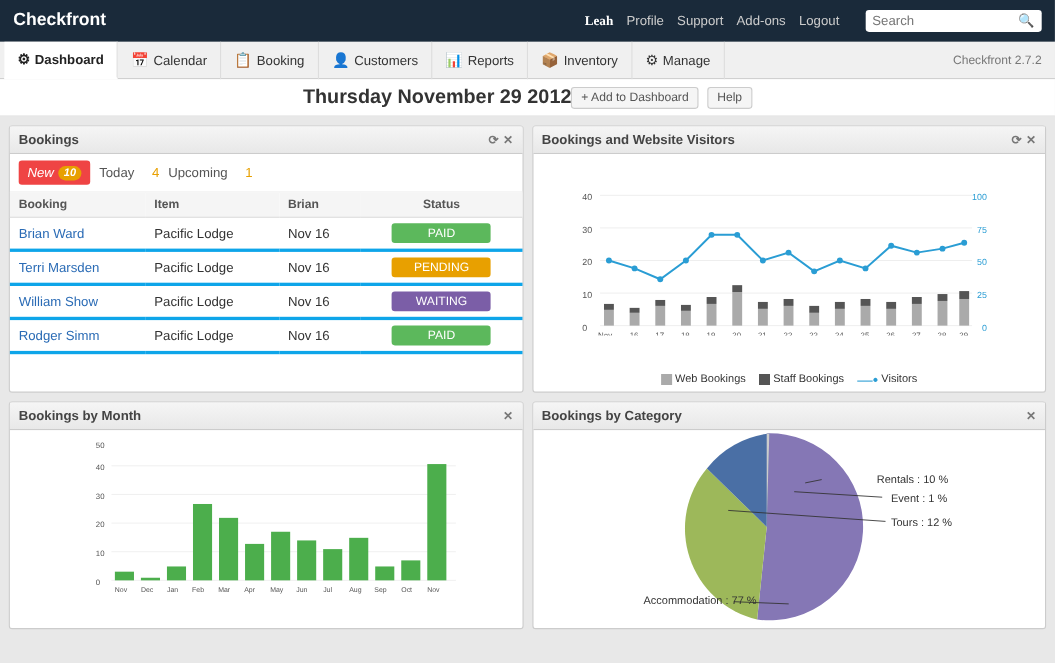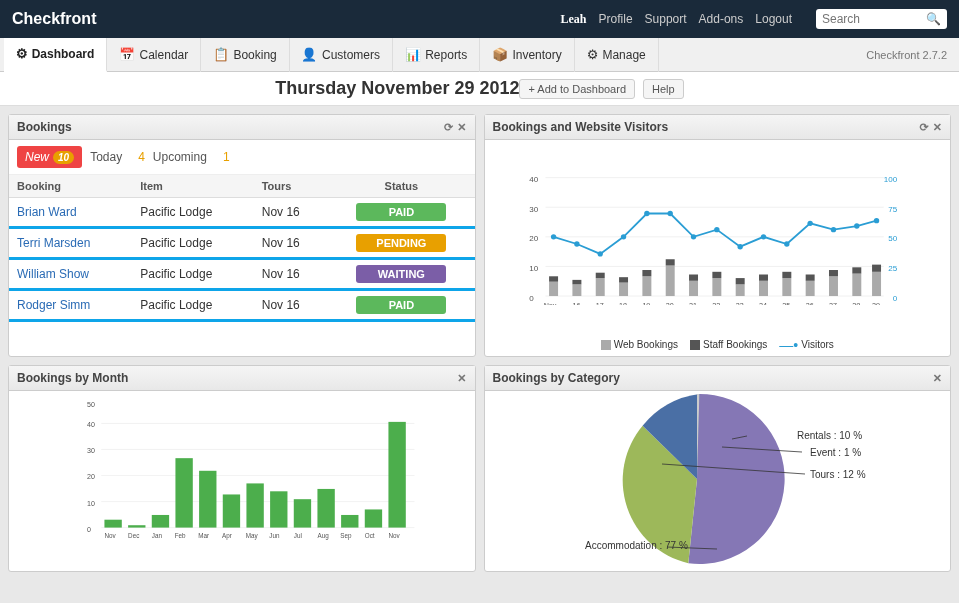--- a/index.html
+++ b/index.html
@@ -34,21 +34,21 @@
       color: #fff;
       font-weight: bold;
       font-family: Liberation Serif, serif;
     }
     .top-nav .search-box {
       margin-left: 12px;
       background: #fff;
       border: none;
       border-radius: 3px;
       padding: 3px 24px 3px 6px;
-      width: 131px;
+      width: 160px;
       font-size: 12px;
       position: relative;
     }
     .search-wrap {
       position: relative;
       display: flex;
       align-items: center;
     }
     .search-wrap input {
       background: #fff;
@@ -233,21 +233,21 @@
     .booking-table .name-link {
       color: #2a6bb5;
       text-decoration: none;
     }
     .status-badge {
       display: inline-block;
       padding: 3px 12px;
       border-radius: 3px;
       color: #fff;
       font-size: 11px;
-      font-weight: bold;
+      font-weight: normal;
       text-align: center;
       min-width: 90px;
     }
     .status-paid { background: #5cb85c; }
     .status-pending { background: #e8a000; }
     .status-waiting { background: #7b5ea7; }
     .status-reserved { background: #5b9bd5; }
     .status-paid2 { background: #5cb85c; }
 
     
@@ -375,21 +375,21 @@
       <span class="tab-link">
         <span>Upcoming</span>
         <span class="count">1</span>
       </span>
     </div>
     <table class="booking-table">
       <thead>
         <tr>
           <th>Booking</th>
           <th>Item</th>
-          <th>Tours</th>
+          <th>Brian</th>
           <th style="text-align:center;">Status</th>
         </tr>
       </thead>
       <tbody id="bookings-tbody">
       <tr>
       <td><a href="#" class="name-link">Brian Ward</a></td>
       <td>Pacific Lodge</td>
       <td>Nov 16</td>
       <td style="text-align:center;"><span class="status-badge status-paid">PAID</span></td>
     </tr>

